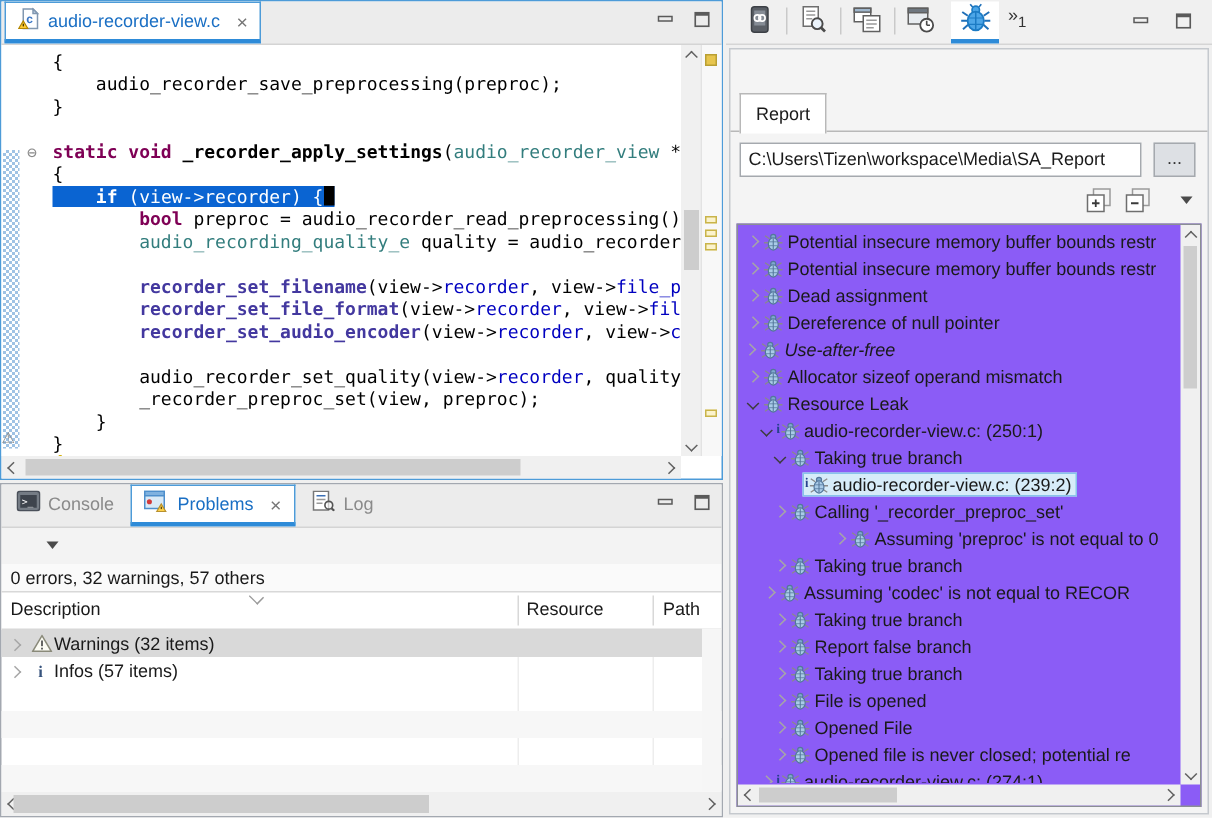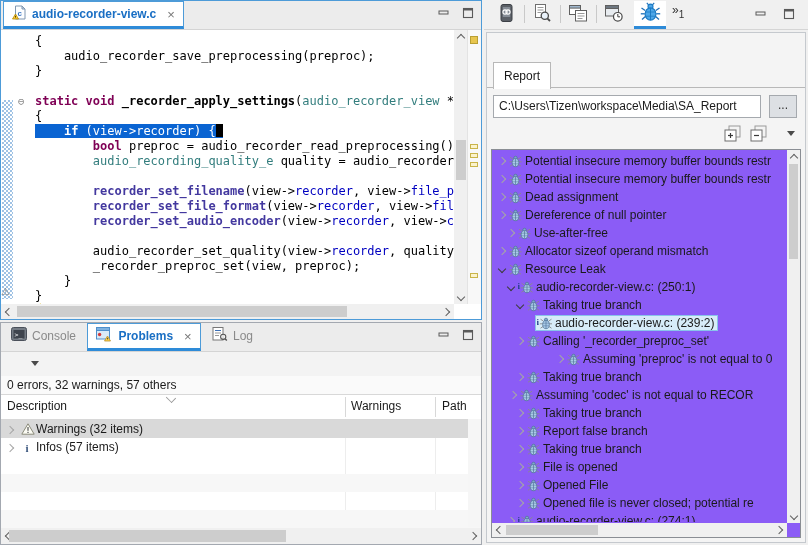--- a/index.html
+++ b/index.html
@@ -11,21 +11,21 @@
                border:1px solid #4D9BD8;box-sizing:border-box;}
   .problems-pane{position:absolute;left:0;top:322px;width:482px;height:223px;background:#fff;
                border:1px solid #A3A8B0;box-sizing:border-box;}
   .report-pane{position:absolute;left:484px;top:0;width:324px;height:545px;background:#F0F0F0;}
 
   
   .tabbar{position:relative;height:28px;background:#ECECEC;border-bottom:1px solid #D4D4D4;white-space:nowrap;}
   .tab{display:inline-flex;align-items:center;gap:5px;height:25px;padding:0 8px;box-sizing:content-box;
        color:#8a8a8a;vertical-align:top;margin-top:0;}
   .tab.active{background:#fff;border:1px solid #4D9BD8;border-bottom:3px solid #2E8BD8;height:24px;color:#1A6FC4;}
-  .tab .tlabel{font-weight:bold;}
+  .tab .tlabel{font-weight:normal;}
   .tab:not(.active) .tlabel{font-weight:normal;}
   .tclose{color:#777;font-size:13px;margin-left:6px;cursor:default;}
   .winbtns{position:absolute;right:6px;top:6px;display:flex;gap:10px;}
   .winbtn{width:14px;height:12px;display:flex;align-items:center;justify-content:center;}
 
   
   .editor-body{position:absolute;left:0;top:29px;right:0;bottom:15px;background:#fff;overflow:hidden;}
   .ruler{position:absolute;left:0;top:0;bottom:0;width:14px;background:#fff;}
   .hatch{position:absolute;left:1px;top:70px;width:11px;height:199px;
          background:conic-gradient(#9FC2E4 25%,#ffffff 0 50%,#9FC2E4 0 75%,#ffffff 0) 0 0/4px 4px;}
@@ -249,21 +249,21 @@
 
     <div class="pmenu">
       <span class="tri-down" style="position:absolute;left:30px;top:9px;"></span>
     </div>
 
     <div class="psummary">0 errors, 32 warnings, 57 others</div>
 
     <div class="pheader">
       <span class="sortchev"></span>
       <span class="col" style="left:6px;">Description</span>
-      <span class="col" style="left:350px;">Warnings</span>
+      <span class="col" style="left:350px;">Resource</span>
       <span class="col" style="left:441px;">Path</span>
       <span class="hsep" style="left:344px;"></span>
       <span class="hsep" style="left:434px;"></span>
     </div>
 
     <div class="ptable" style="height:90px;">
       <div class="pgridline" style="left:344px;"></div>
       <div class="pgridline" style="left:434px;"></div>
     <div class="prow selrow">
           <span class="pchev"><span class="tchev r"></span></span>
@@ -494,21 +494,21 @@
                     <circle cx="6.5" cy="2.9" r="1.7" fill="#7FA8CE" stroke="#54779B" stroke-width="0.8"></circle>
                     <ellipse cx="6.5" cy="7.6" rx="3.3" ry="4.1" fill="#A9CBE8" stroke="#54779B" stroke-width="0.8"></ellipse>
                     <line x1="6.5" y1="3.8" x2="6.5" y2="11.4" stroke="#54779B" stroke-width="0.7"></line>
                     <line x1="3.5" y1="6.2" x2="9.5" y2="6.2" stroke="#54779B" stroke-width="0.5"></line>
                     <line x1="3.7" y1="8.8" x2="9.3" y2="8.8" stroke="#54779B" stroke-width="0.5"></line>
                   </svg>
                 </span>
                 <span class="tlab">Dereference of null pointer</span>
               </span>
             </div>
-            <div class="trow" style="padding-left: 12px;">
+            <div class="trow" style="padding-left: 1px; font-style: italic;">
               <span class="chev-box">
                 <span class="tchev r"></span>
               </span>
               <span class="rowbody">
                 <span class="ticon13">
                   <svg width="13" height="13" viewBox="0 0 13 13">
                     <line x1="4" y1="4.2" x2="1" y2="2.2" stroke="#8a8a8a" stroke-width="0.9"></line>
                     <line x1="3.5" y1="6.8" x2="0.4" y2="6.8" stroke="#8a8a8a" stroke-width="0.9"></line>
                     <line x1="4" y1="9.2" x2="1" y2="11.2" stroke="#8a8a8a" stroke-width="0.9"></line>
                     <line x1="9" y1="4.2" x2="12" y2="2.2" stroke="#8a8a8a" stroke-width="0.9"></line>

